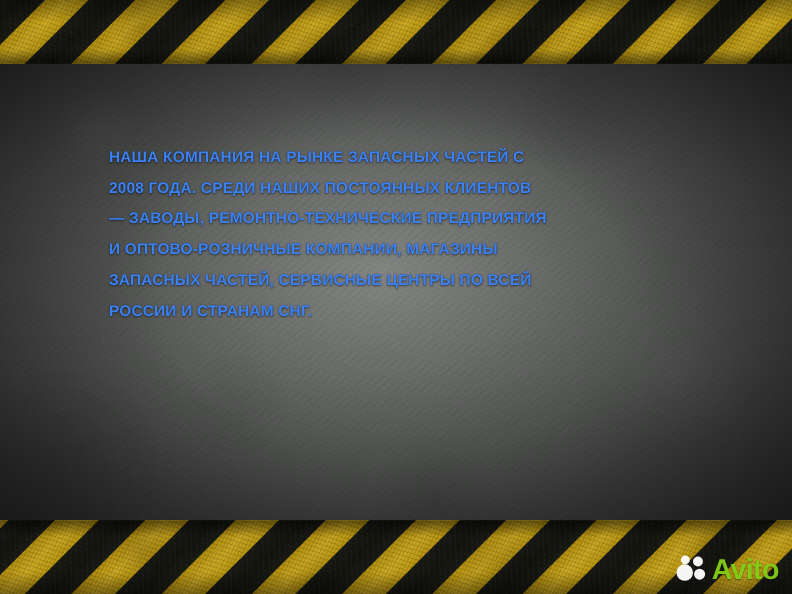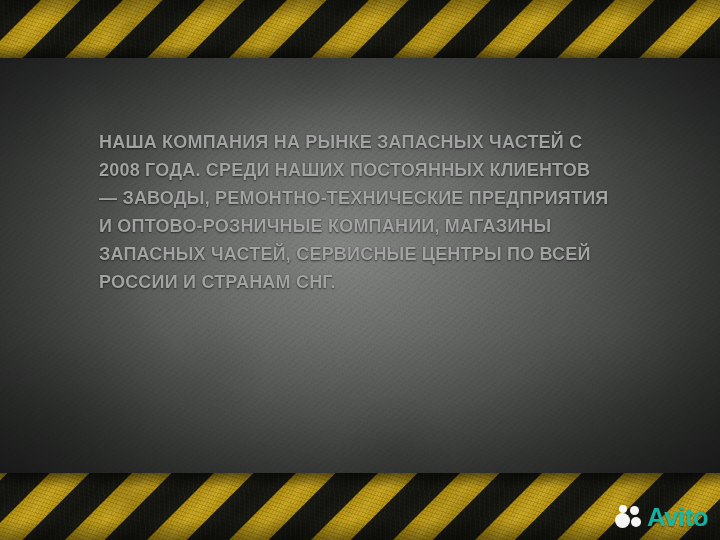--- a/index.html
+++ b/index.html
@@ -121,22 +121,22 @@
 
   
   .copy {
     position: absolute;
     left: 99px;
     top: 128px;
     width: 548px;
   }
   .para {
     margin: 0;
-    color: #a3a3a3;
-    font-size: 18px;
+    color: #3b82f6;
+    font-size: 14px;
     font-weight: 700;
     line-height: 28px;
     letter-spacing: 0.2px;
     text-transform: uppercase;
     text-shadow: 0 1px 2px rgba(0,0,0,0.55), 0 0 1px rgba(0,0,0,0.4);
     white-space: pre-line;
   }
   .para + .para { margin-top: 28px; }
 
   
@@ -160,21 +160,21 @@
     display: block;
     border-radius: 50%;
     background: #ffffff;
   }
   .dot-bl { left: 0px;  top: 8px;  width: 15px; height: 15px; }
   .dot-tr { left: 15px; top: 1px;  width: 9px;  height: 9px;  }
   .dot-tl { left: 4px;  top: 0px;  width: 8px;  height: 8px;  }
   .dot-br { left: 16px; top: 12px; width: 10px; height: 10px; }
 
   .avito-word {
-    color: #14b8a6;
+    color: #84cc16;
     font-size: 26px;
     font-weight: 700;
     letter-spacing: -0.6px;
     line-height: 1;
     text-shadow: 0 1px 2px rgba(0,0,0,0.5);
   }
 </style>
 </head>
 <body>
 

